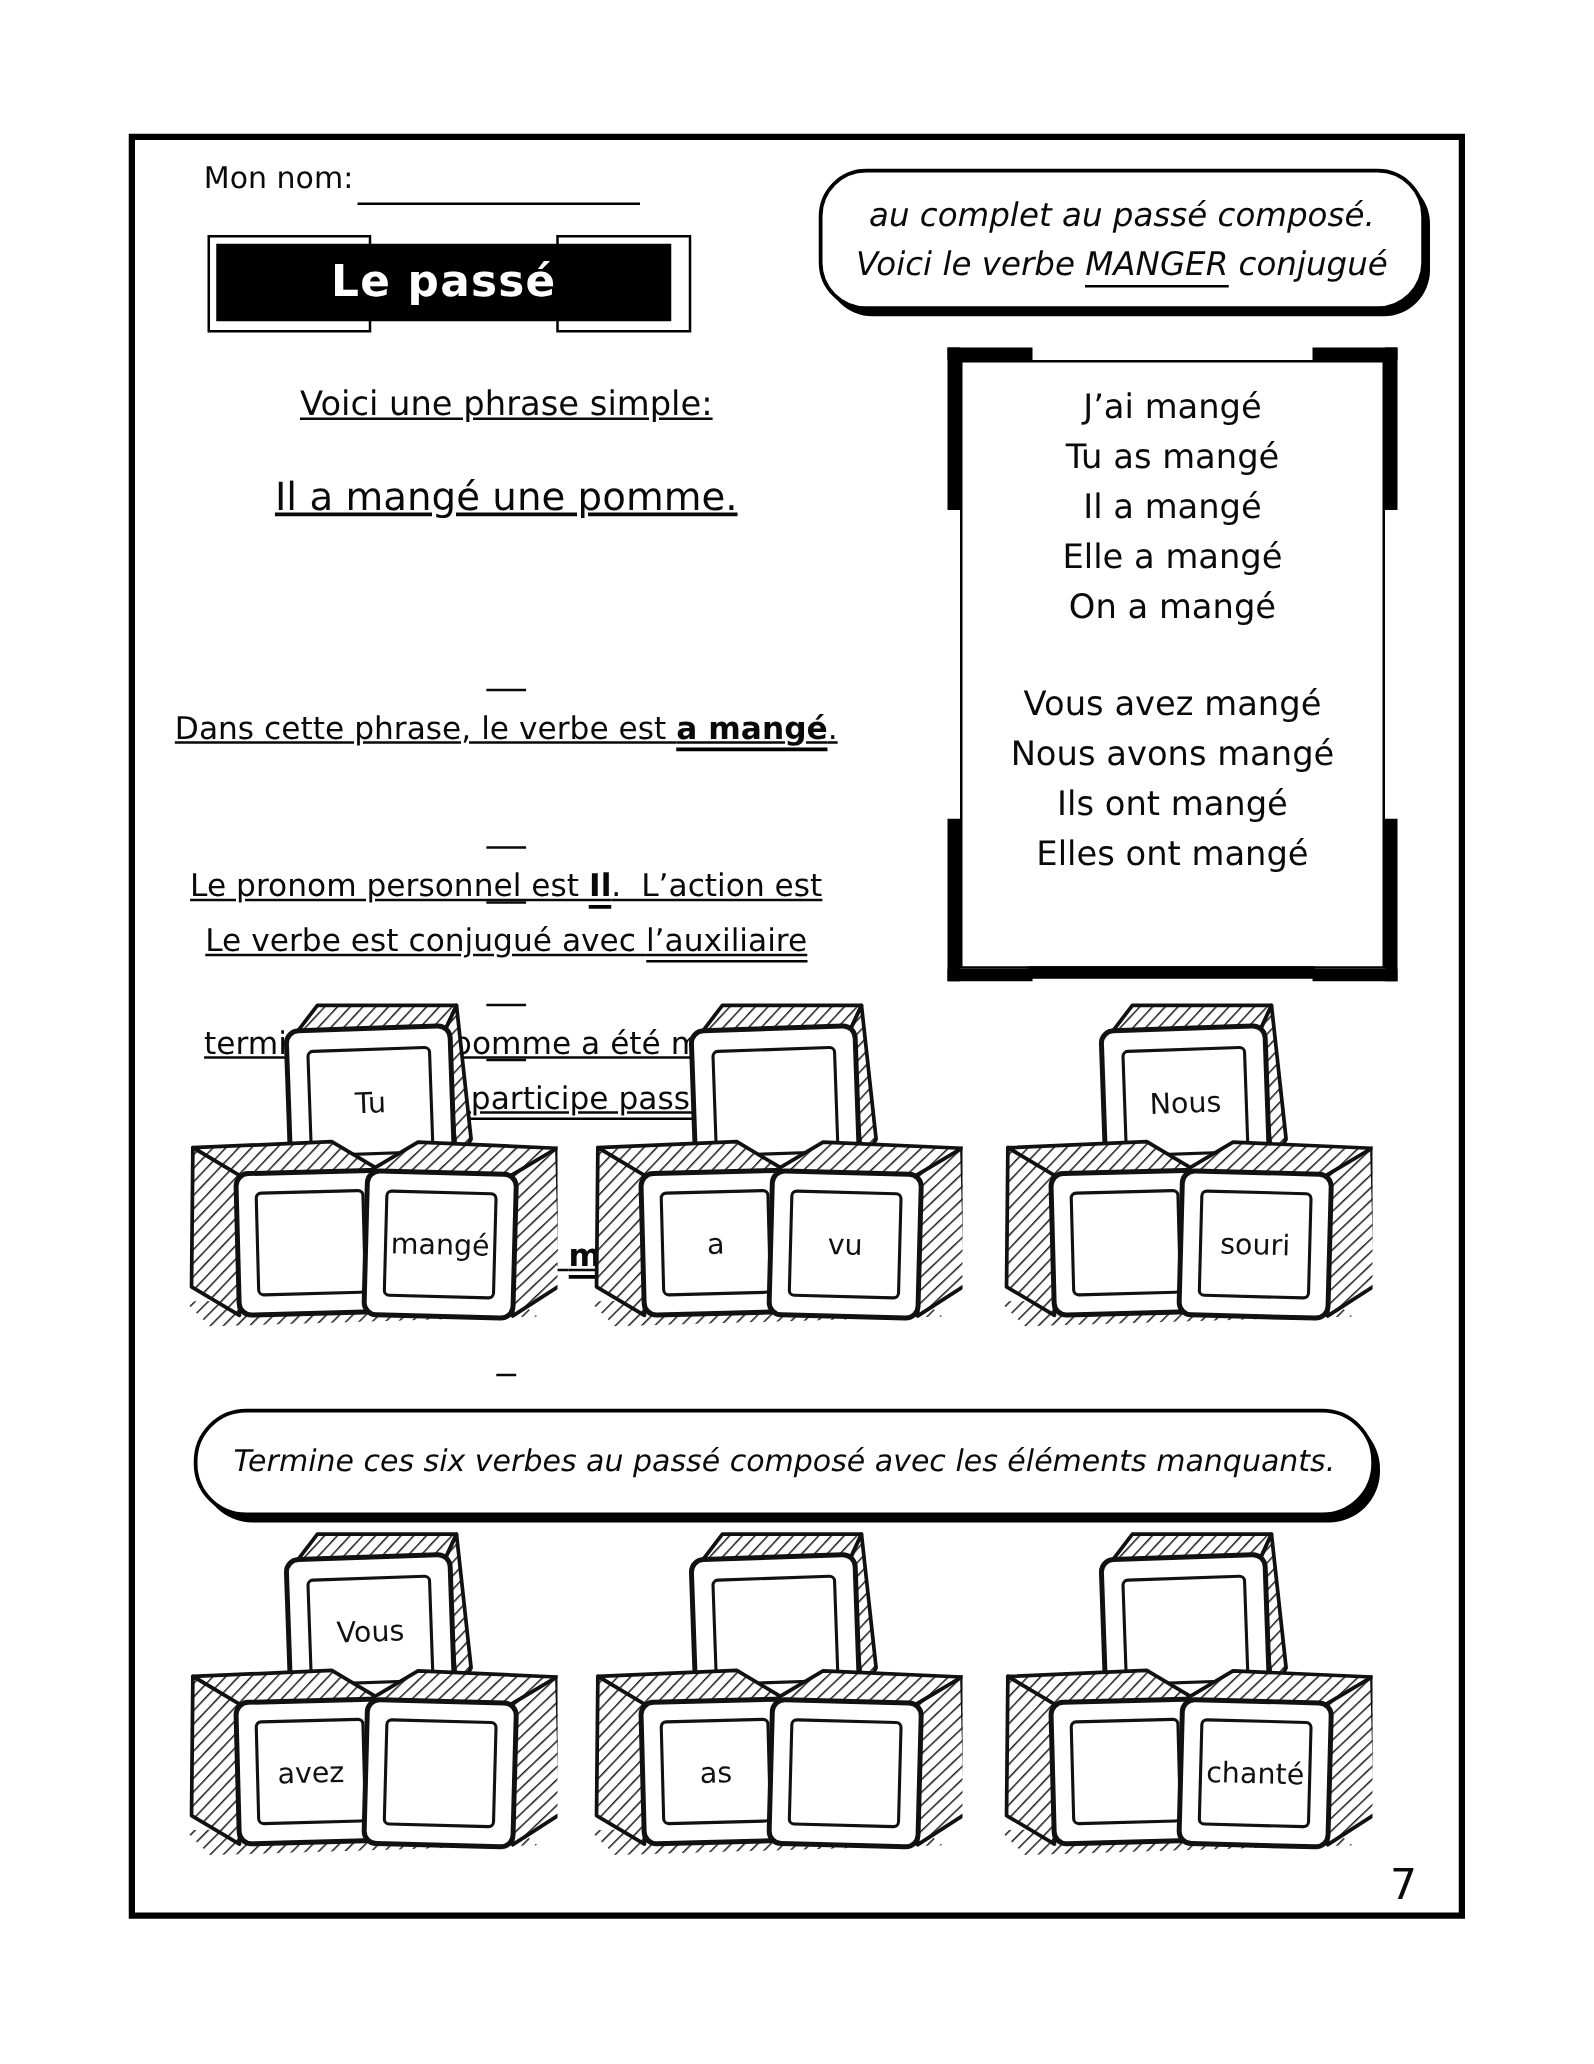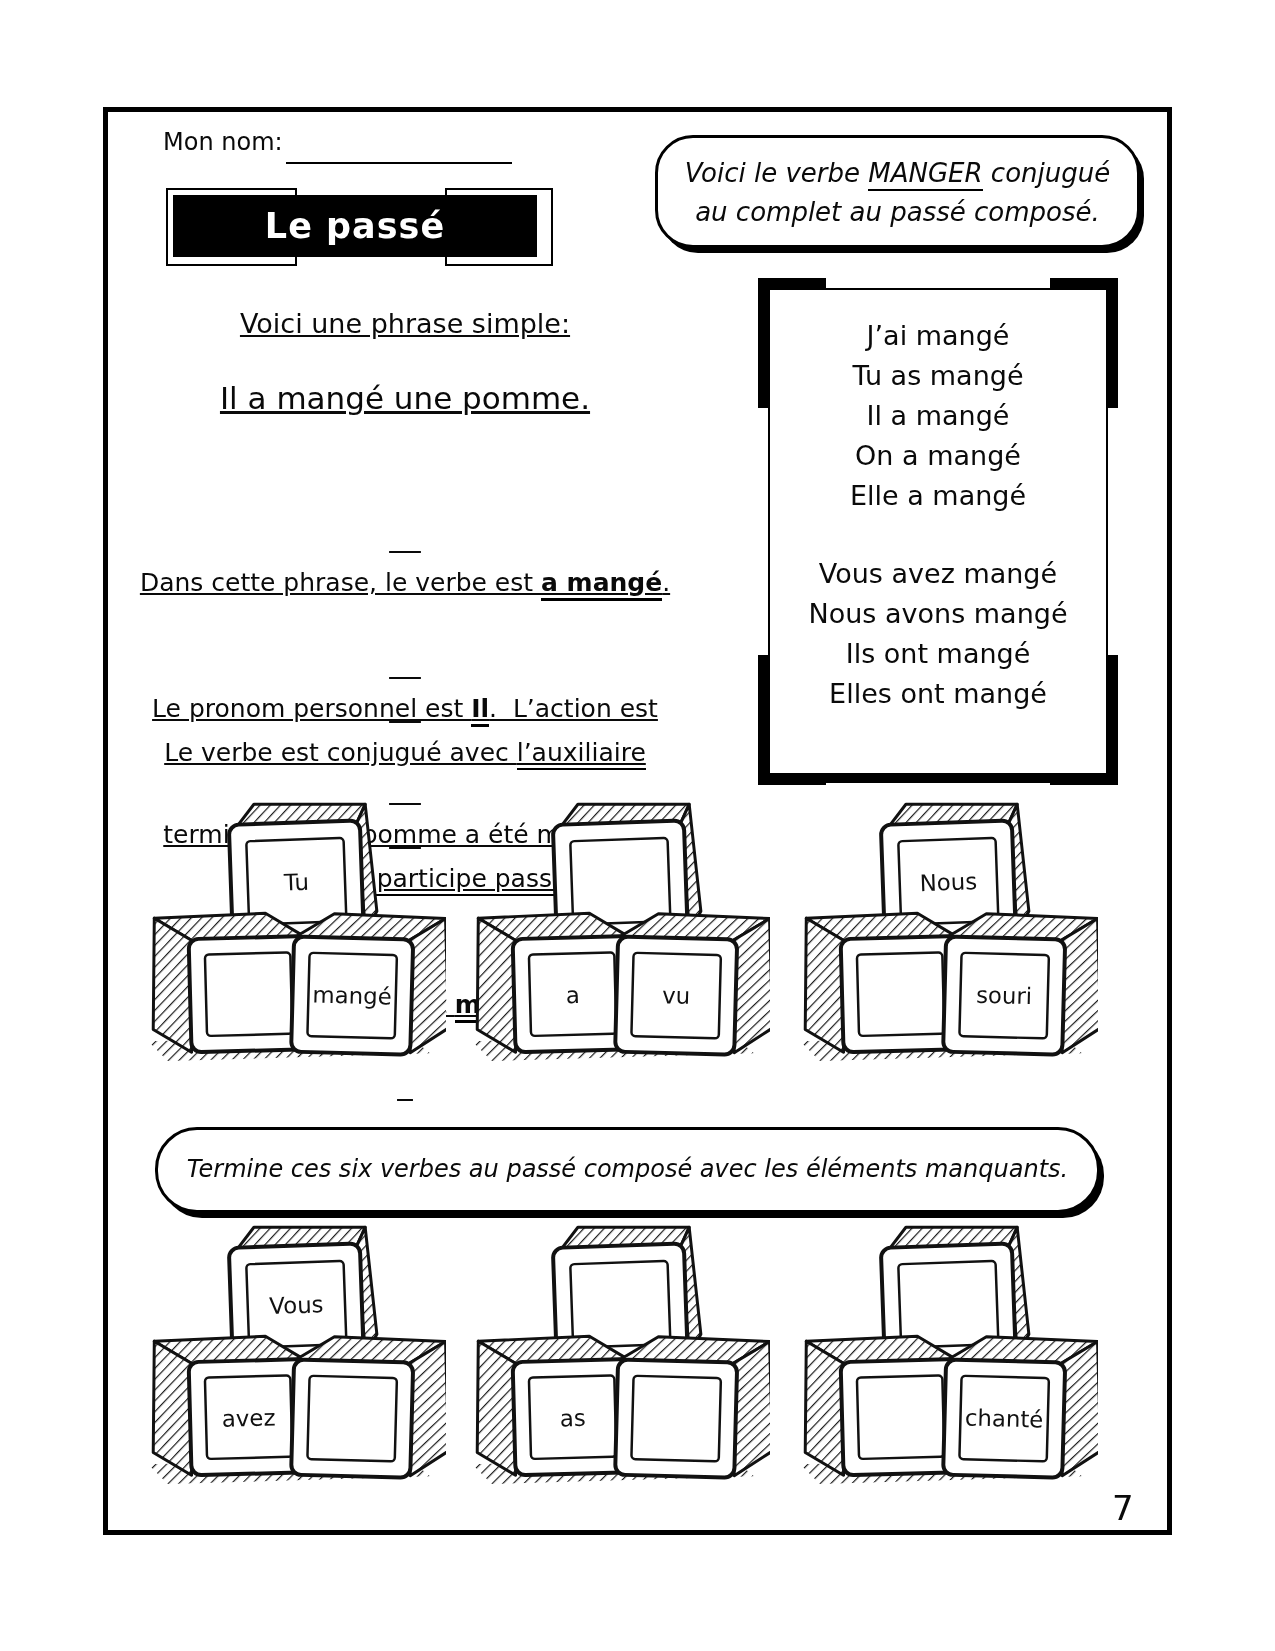--- a/index.html
+++ b/index.html
@@ -36,21 +36,21 @@
   .para{font-size:25px;line-height:42px;white-space:pre-wrap;}
   .para1{top:366px;}
   .para2{top:536px;}
   .u{border-bottom:2px solid #000;padding-bottom:1px;}
   .bu{font-weight:700;border-bottom:3px solid #000;padding-bottom:1px;}
   
   .conj-box{
     left:660px;top:176px;width:340px;height:487px;border:2px solid #000;
     box-sizing:border-box;text-align:center;font-size:27px;background:#fff;
   }
-  .conj-inner{padding-top:26px;}
+  .conj-inner{padding-top:16px;}
   .conj-line{line-height:40px;}
   .conj-gap{height:38px;}
   .br{position:absolute;width:58px;height:120px;}
   .br-tl{left:-12px;top:-12px;border-top:10px solid #000;border-left:10px solid #000;}
   .br-tr{right:-12px;top:-12px;border-top:10px solid #000;border-right:10px solid #000;}
   .br-bl{left:-12px;bottom:-12px;border-bottom:10px solid #000;border-left:10px solid #000;}
   .br-br{right:-12px;bottom:-12px;border-bottom:10px solid #000;border-right:10px solid #000;}
   .br-bm{position:absolute;left:52px;bottom:-10px;width:230px;height:10px;background:#000;}
   
   .block-group{width:308px;height:278px;}
@@ -71,22 +71,22 @@
 <div class="frame">
 
   <div class="abs name-label">Mon nom:</div>
   <div class="abs name-line"></div>
 
   <div class="abs deco deco-left"></div>
   <div class="abs deco deco-right"></div>
   <div class="abs banner">Le passé composé</div>
 
   <div class="abs top-bubble">
+    <div>au complet au passé composé.</div>
     <div><span>Voici le verbe </span><span class="u">MANGER</span><span> conjugué</span></div>
-    <div>au complet au passé composé.</div>
   </div>
 
   <div class="abs colblock lead">Voici une phrase simple:</div>
   <div class="abs colblock sentence">Il a mangé une pomme.</div>
 
   <div class="abs colblock para para1">
     <div><span>Dans cette phrase, le verbe est </span><span class="bu">a mangé</span><span>.</span></div>
     <div><span>Le pronom personnel est </span><span class="bu">Il</span><span>.  L’action est</span></div>
     <div>terminée car la pomme a été mangée.</div>
   </div>
@@ -100,22 +100,22 @@
   <div class="abs conj-box">
     <div class="br br-tl"></div>
     <div class="br br-tr"></div>
     <div class="br br-bl"></div>
     <div class="br br-br"></div>
     <div class="br-bm"></div>
     <div class="conj-inner">
       <div class="conj-line">J’ai mangé</div>
       <div class="conj-line">Tu as mangé</div>
       <div class="conj-line">Il a mangé</div>
+      <div class="conj-line">Elle a mangé</div>
       <div class="conj-line">On a mangé</div>
-      <div class="conj-line">Elle a mangé</div>
       <div class="conj-gap"></div>
       <div class="conj-line">Vous avez mangé</div>
       <div class="conj-line">Nous avons mangé</div>
       <div class="conj-line">Ils ont mangé</div>
       <div class="conj-line">Elles ont mangé</div>
     </div>
   </div>
 
   <div class="abs block-group bg-r1a">
   <svg class="cubes" width="308" height="278" viewBox="0 0 310 280" xmlns="http://www.w3.org/2000/svg">

